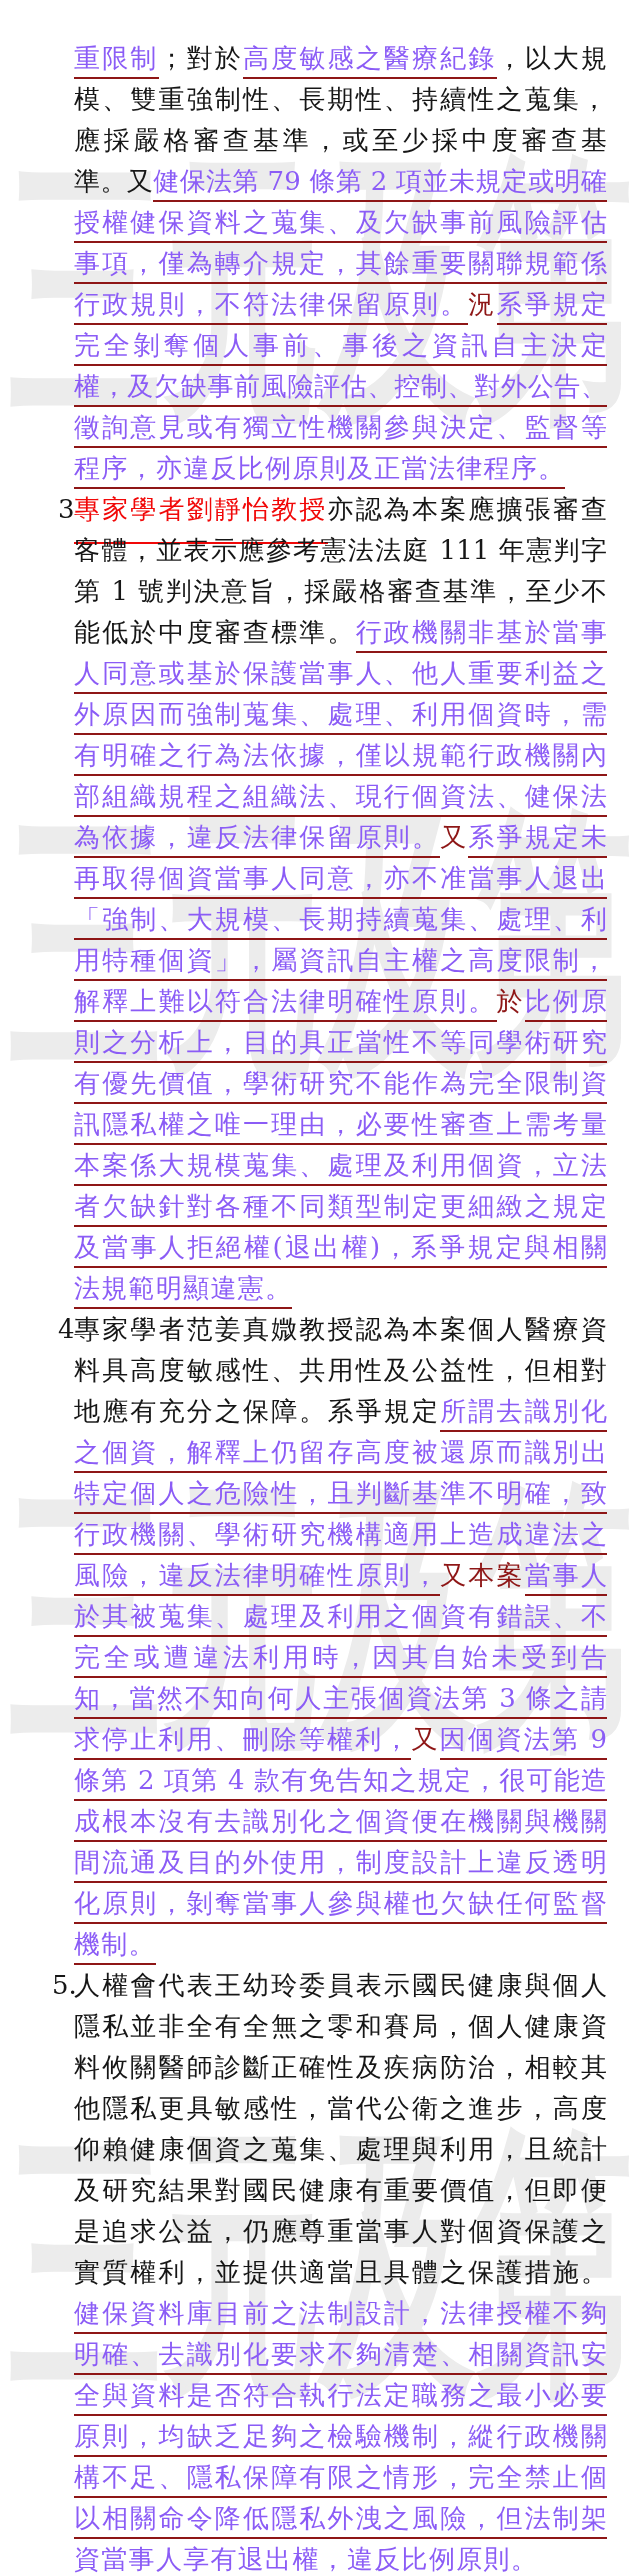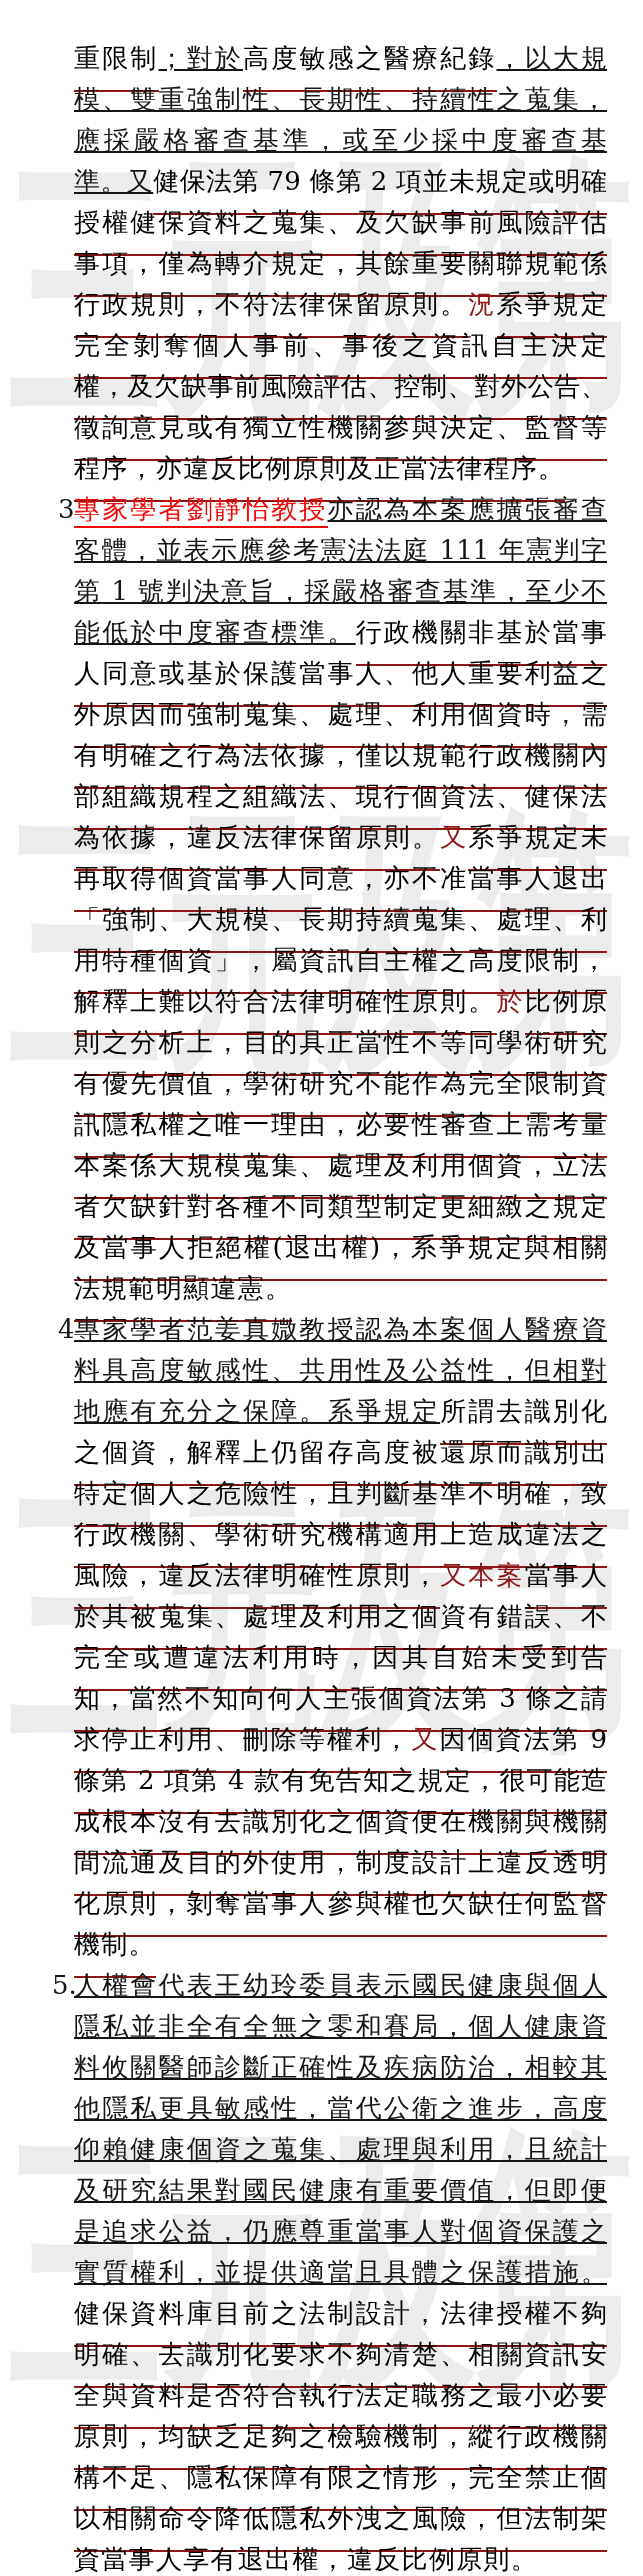--- a/index.html
+++ b/index.html
@@ -24,24 +24,24 @@
   .line{
     position:relative;height:41px;line-height:41px;font-size:26px;
     color:#161616;overflow:visible;
     text-align:justify;text-align-last:justify;text-justify:inter-character;
   }
   .line.short{text-align:left;text-align-last:left;letter-spacing:1.3px;}
   .num{
     position:absolute;top:0;line-height:41px;font-size:26px;color:#161616;
     letter-spacing:0;
   }
-  .seg-k{color:#161616;text-decoration:underline;}
-  .seg-r{color:#000000;border-bottom:2px solid #8e1616;padding-bottom:17px;}
+  .seg-k{color:#161616;}
+  .seg-r{color:#8b5cf6;border-bottom:2px solid #8e1616;padding-bottom:4px;}
   .seg-rn{color:#8e1616;}
-  .seg-rb{color:#f10808;border-bottom:2px solid #f10808;padding-bottom:2px;}
+  .seg-rb{color:#f10808;border-bottom:2px solid #f10808;padding-bottom:18px;}
 </style>
 </head>
 <body>
 
 <div id="wm-layer">
     <div class="wm" style="top: 148px; color: rgb(236, 236, 236);">
       <span>三</span>
       <span>元</span>
       <span>及</span>
       <span>第</span>

